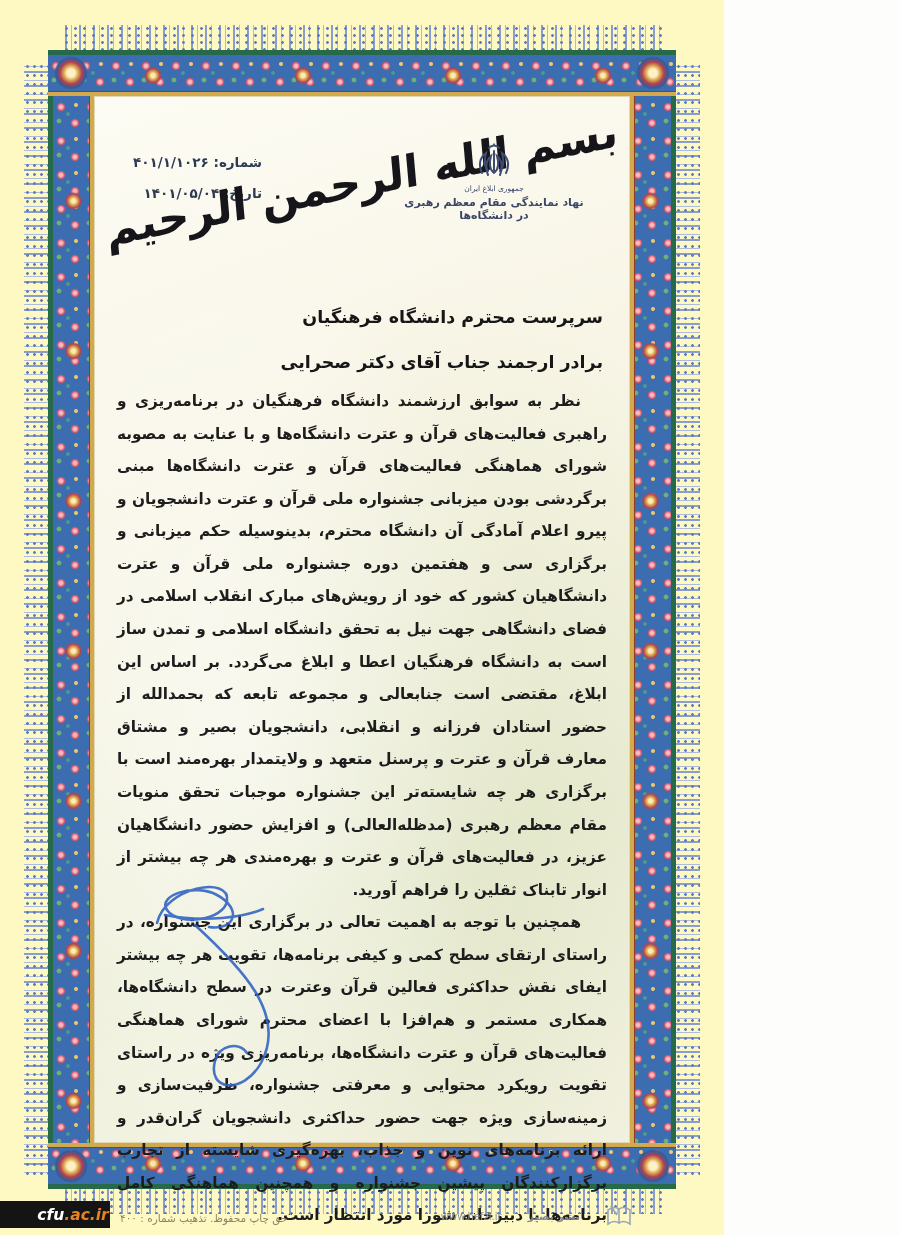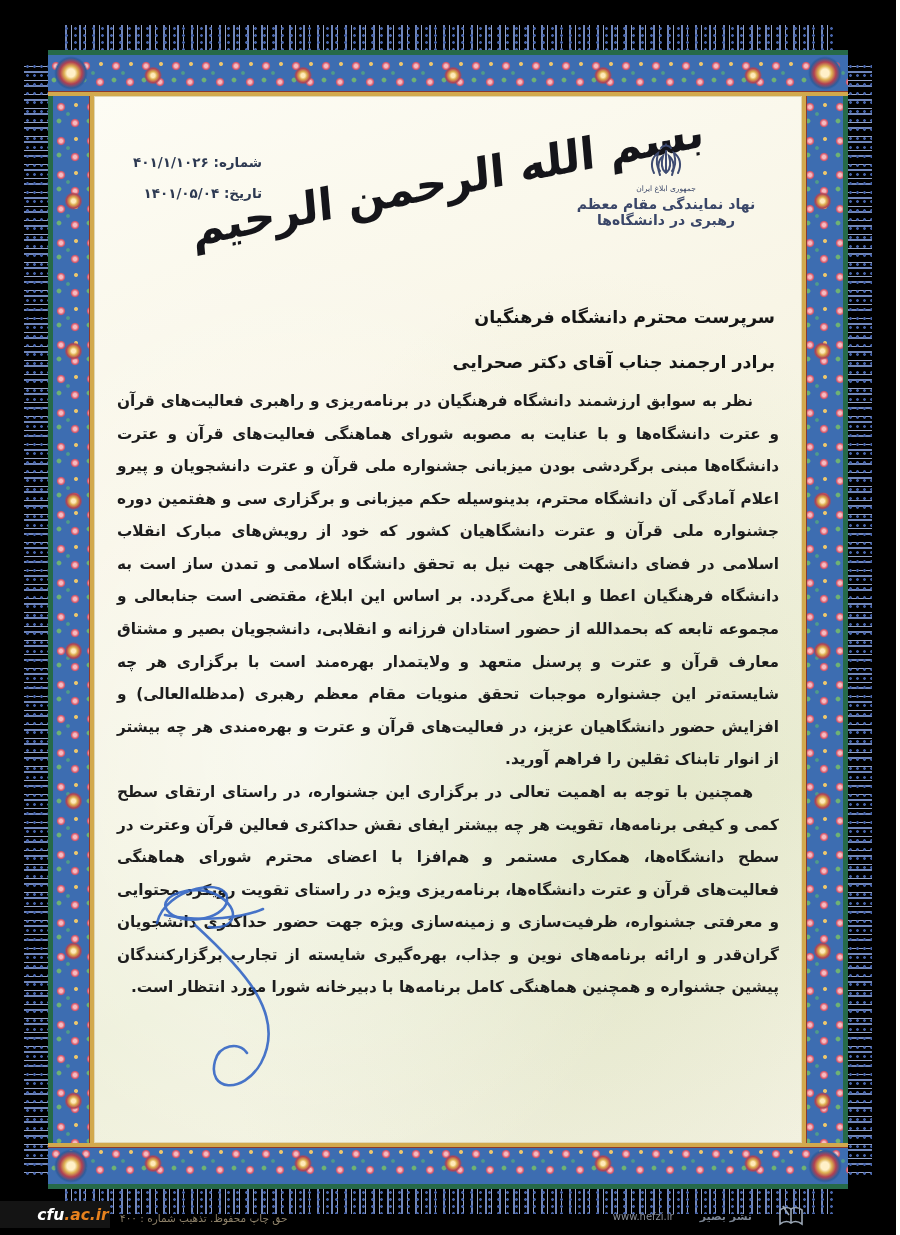--- a/index.html
+++ b/index.html
@@ -1,19 +1,19 @@
 <!DOCTYPE html>
 <html lang="fa"><head>
 <meta charset="utf-8">
 <style>
   * { box-sizing: border-box; margin: 0; padding: 0; }
   html, body { width: 900px; height: 1235px; }
   body { background: #fdfdfb; font-family: "DejaVu Sans", sans-serif; }
 
-  .page { position: relative; width: 896px; height: 1235px; background: #000000; overflow: hidden; }
+  .page { position: relative; width: 724px; height: 1235px; background: #fef9c3; overflow: hidden; }
 
   
   .fringe { position: absolute; opacity: .9; }
   .fringe-h {
     background-image:
       radial-gradient(circle, #4f6fbd 1px, rgba(0,0,0,0) 1.7px),
       repeating-linear-gradient(90deg, rgba(0,0,0,0) 0 3px, #7d95cf 3px 5px, rgba(0,0,0,0) 5px 9px, #a5b6e2 9px 10px, rgba(0,0,0,0) 10px 14px);
     background-size: 9px 7px, 42px 100%;
   }
   .fringe-v {
@@ -82,21 +82,21 @@
   .meta-block { position: absolute; left: 38px; top: 50px; direction: rtl; text-align: right;
     color: #2e3a52; font-size: 13.5px; font-weight: 700; line-height: 2.3; }
   .meta-row span { white-space: nowrap; }
 
   .bismillah { position: absolute; left: 50%; top: 58px; transform: translateX(-50%) rotate(-11deg) skewX(-6deg);
     font-size: 44px; font-weight: 700; color: #15151a; white-space: nowrap; letter-spacing: -2px; }
 
   .emblem-block { position: absolute; right: 40px; top: 44px; width: 190px; text-align: center; color: #3a4668; }
   .emblem-block svg { display: block; margin: 0 auto 3px auto; }
   .emblem-country { font-size: 7.5px; letter-spacing: 1px; }
-  .emblem-org { font-size: 14px; font-weight: 700; margin-top: 3px; }
+  .emblem-org { font-size: 11px; font-weight: 700; margin-top: 3px; }
 
   
   .recipient { position: absolute; right: 26px; top: 198px; text-align: right; direction: rtl;
     font-size: 17.5px; font-weight: 700; color: #161616; line-height: 2.55; }
 
   
   .body-text { position: absolute; left: 22px; right: 22px; top: 288px; direction: rtl;
     text-align: justify; font-size: 15.3px; font-weight: 700; color: #1d1d1d; line-height: 2.13; }
   .body-text p { text-indent: 26px; }
 

